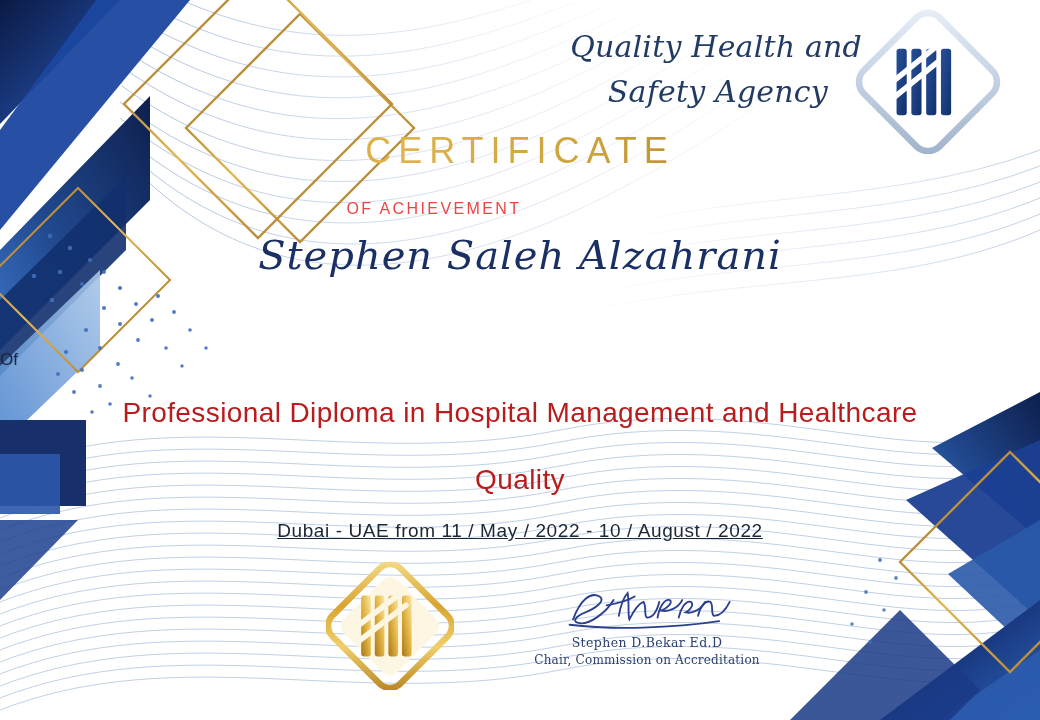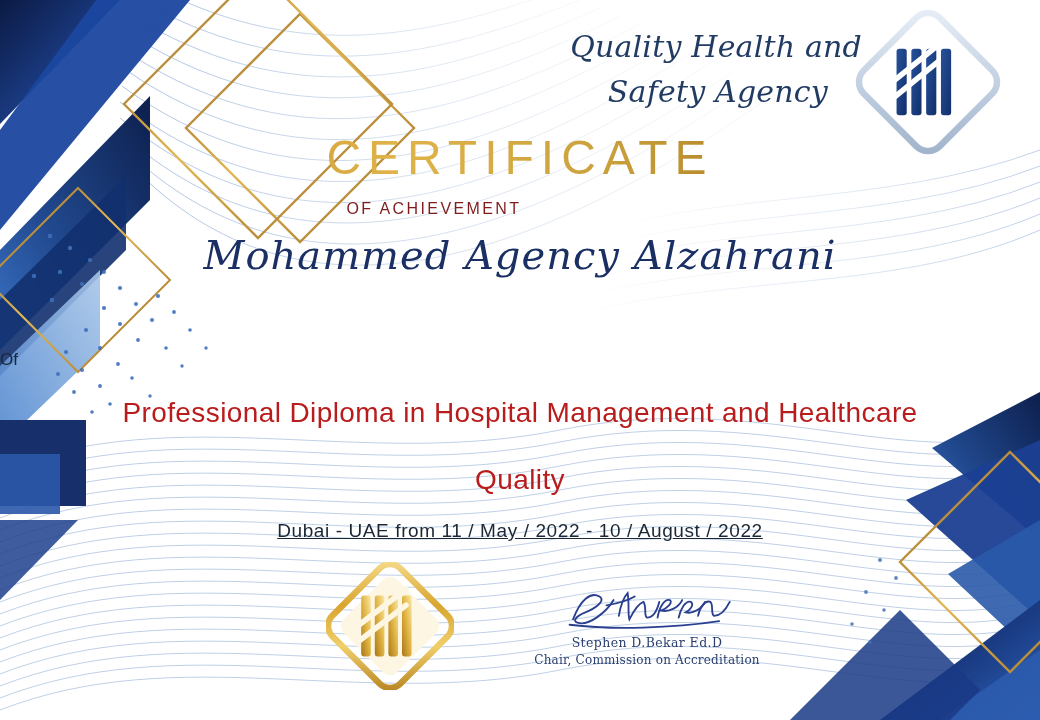--- a/index.html
+++ b/index.html
@@ -64,37 +64,37 @@
   }
 
   
   .title-certificate {
     position: absolute;
     top: 130px;
     left: 0;
     width: 1040px;
     text-align: center;
     font-family: "Liberation Sans", sans-serif;
-    font-size: 48px;
+    font-size: 36px;
     font-weight: 400;
     letter-spacing: 7px;
     background: linear-gradient(90deg,#8a5a1a 0%, #c8952f 18%, #e0b44a 38%, #caa13c 58%, #a9791f 78%, #8d5d1c 100%);
     -webkit-background-clip: text;
     background-clip: text;
     color: transparent;
   }
   .title-sub {
     position: absolute;
     top: 200px;
     left: 0;
     width: 868px;
     text-align: center;
     font-size: 16px;
     letter-spacing: 2.4px;
-    color: #7f1d1d;
+    color: #ef4444;
   }
 
   .recipient {
     position: absolute;
     top: 232px;
     left: 0;
     width: 1040px;
     text-align: center;
     font-family: "DejaVu Serif", serif;
     font-style: italic;
@@ -364,21 +364,21 @@
           <line x1="44" y1="96" x2="96" y2="54"></line>
           <line x1="44" y1="78" x2="96" y2="36"></line>
         </g>
         <rect x="94" y="44" width="11" height="72" rx="3" fill="url(#logoBlue)"></rect>
       </g>
     </g>
   </svg>
 
   <div class="title-certificate">CERTIFICATE</div>
   <div class="title-sub">OF ACHIEVEMENT</div>
-  <div class="recipient">Mohammed Agency Alzahrani</div>
+  <div class="recipient">Stephen Saleh Alzahrani</div>
   <div class="of-line">Of</div>
   <div class="diploma-title">
     <span>Professional Diploma in Hospital Management and Healthcare</span>
     <span class="ln2">Quality</span>
   </div>
   <div class="location-dates">Dubai - UAE from 11 / May / 2022 - 10 / August / 2022</div>
 
   <svg class="logo-bottom" viewBox="0 0 160 160">
     <defs>
       <linearGradient id="goldA" x1="0" y1="0" x2="1" y2="1">

